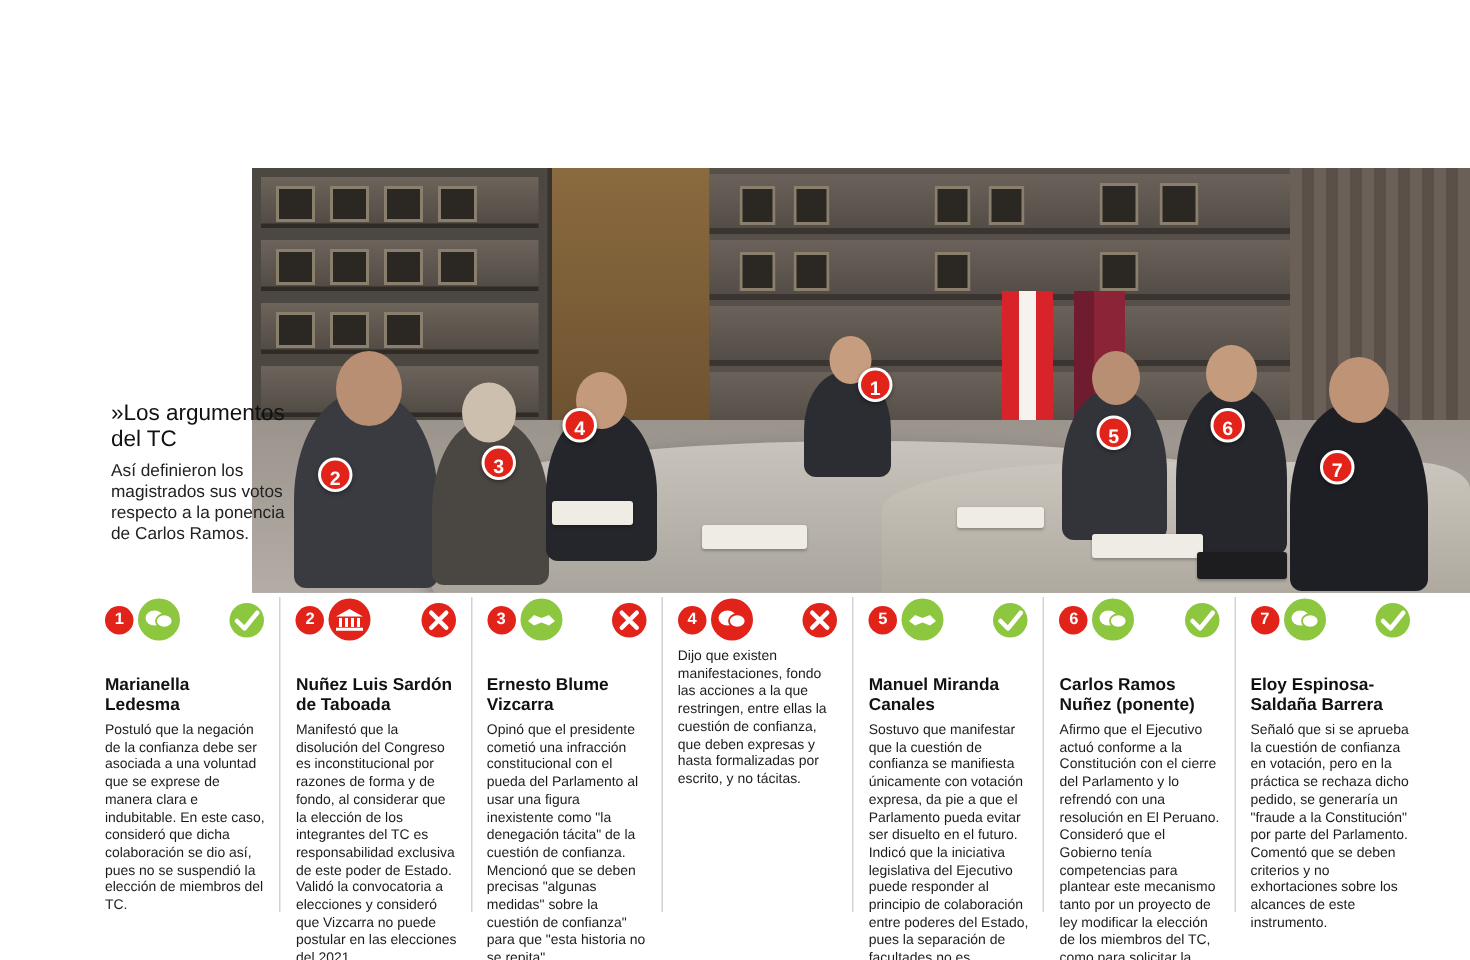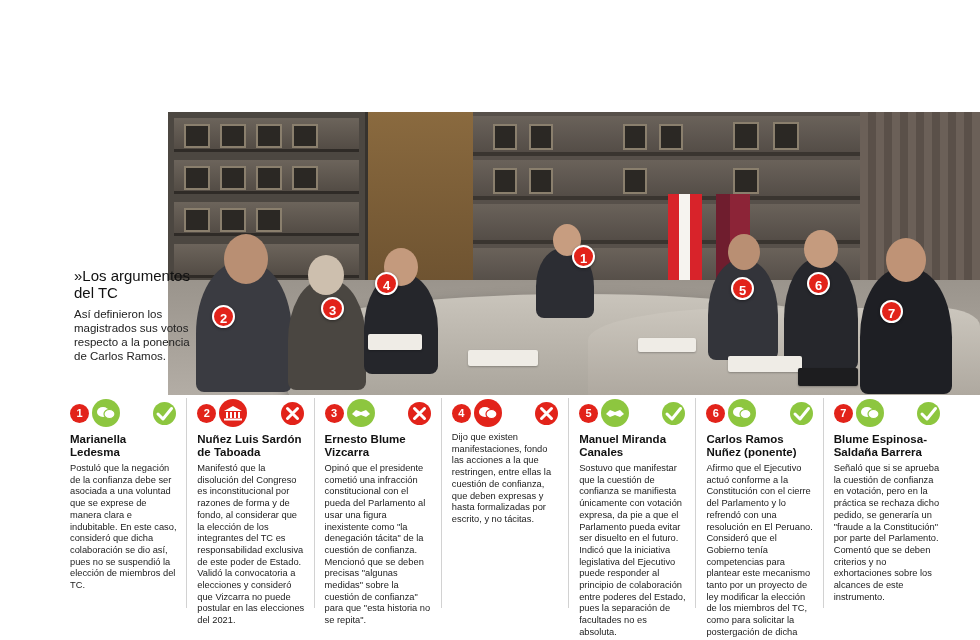--- a/index.html
+++ b/index.html
@@ -169,21 +169,21 @@
     display: flex; align-items: center; justify-content: center;
     flex: 0 0 auto;
   }
   .icon-sym.red { background: #e2231a; }
   .icon-sym svg { display: block; }
   .mark {
     width: 25px; height: 25px; flex: 0 0 auto;
     margin-left: auto;
   }
   .name {
-    margin-top: 5px;
+    margin-top: 23px;
     font-size: 11.5px;
     font-weight: bold;
     color: #111;
     line-height: 1.12;
     min-height: 26px;
   }
   .body {
     margin-top: 4px;
     font-size: 9.3px;
     color: #1b1b1b;
@@ -419,18 +419,18 @@
               <ellipse cx="13.5" cy="9" rx="5.5" ry="4.5" fill="#fff" stroke="#8dc63f" stroke-width="1.2"></ellipse>
             </svg>
         </div>
         <div class="mark">
           <svg width="25" height="25" viewBox="0 0 25 25">
               <circle cx="12.5" cy="12.5" r="11.5" fill="#8dc63f"></circle>
               <path d="M6 13 L11 18 L19.5 7.5" stroke="#fff" stroke-width="3" fill="none" stroke-linecap="round" stroke-linejoin="round"></path>
             </svg>
         </div>
       </div>
-      <div class="name">Blume Espinosa-Saldaña Barrera</div>
+      <div class="name">Eloy Espinosa-Saldaña Barrera</div>
       <div class="body">Señaló que si se aprueba la cuestión de confianza en votación, pero en la práctica se rechaza dicho pedido, se generaría un "fraude a la Constitución" por parte del Parlamento. Comentó que se deben criterios y no exhortaciones sobre los alcances de este instrumento.</div>
     </div>
 
   </div>
 </div>
 
 </body></html>

